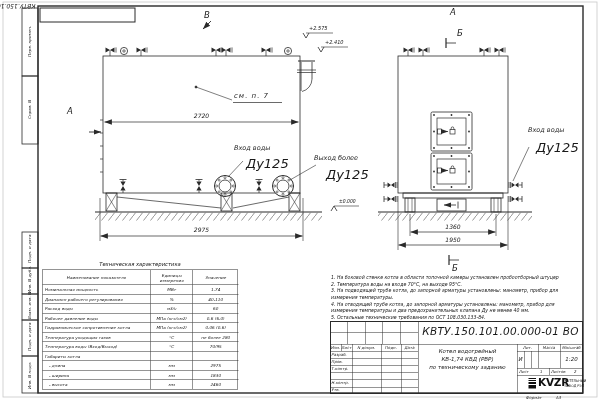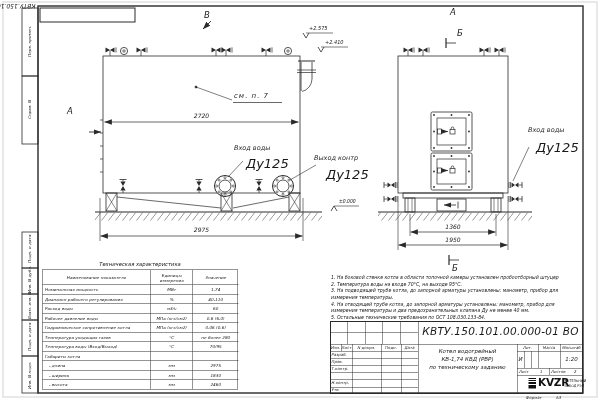--- a/index.html
+++ b/index.html
@@ -294,21 +294,21 @@
   <span class="tx half" style="left:325px;top:40px;font-size:10px;">+2.410</span>
   <span class="tx half" style="left:339px;top:199px;font-size:9px;">±0.000</span>
 
   <span class="tx f6 ctr" style="left:104px;top:113px;width:195px;">2720</span>
   <span class="tx f6 ctr" style="left:100px;top:227px;width:203px;">2975</span>
   <span class="tx f6 ctr" style="left:410px;top:224px;width:86px;">1360</span>
   <span class="tx f6 ctr" style="left:398px;top:237px;width:110px;">1950</span>
 
   <span class="tx f65" style="left:234px;top:145px;">Вход воды</span>
   <span class="tx f75" style="left:246px;top:157px;">Ду125</span>
-  <span class="tx f65" style="left:314px;top:155px;">Выход контр</span>
+  <span class="tx f65" style="left:314px;top:155px;">Выход более</span>
   <span class="tx f75" style="left:326px;top:168px;">Ду125</span>
   <span class="tx f65" style="left:528px;top:127px;">Вход воды</span>
   <span class="tx f75" style="left:536px;top:141px;">Ду125</span>
 
   <div id="tech">
     <div class="ttl">Техническая характеристика</div>
     <div class="grid">
       <div class="gc hdr nb nt">Наименование показателя</div>
       <div class="gc hdr nt" style="white-space:normal;">Единицы измерения</div>
       <div class="gc hdr nt">Значение</div>

